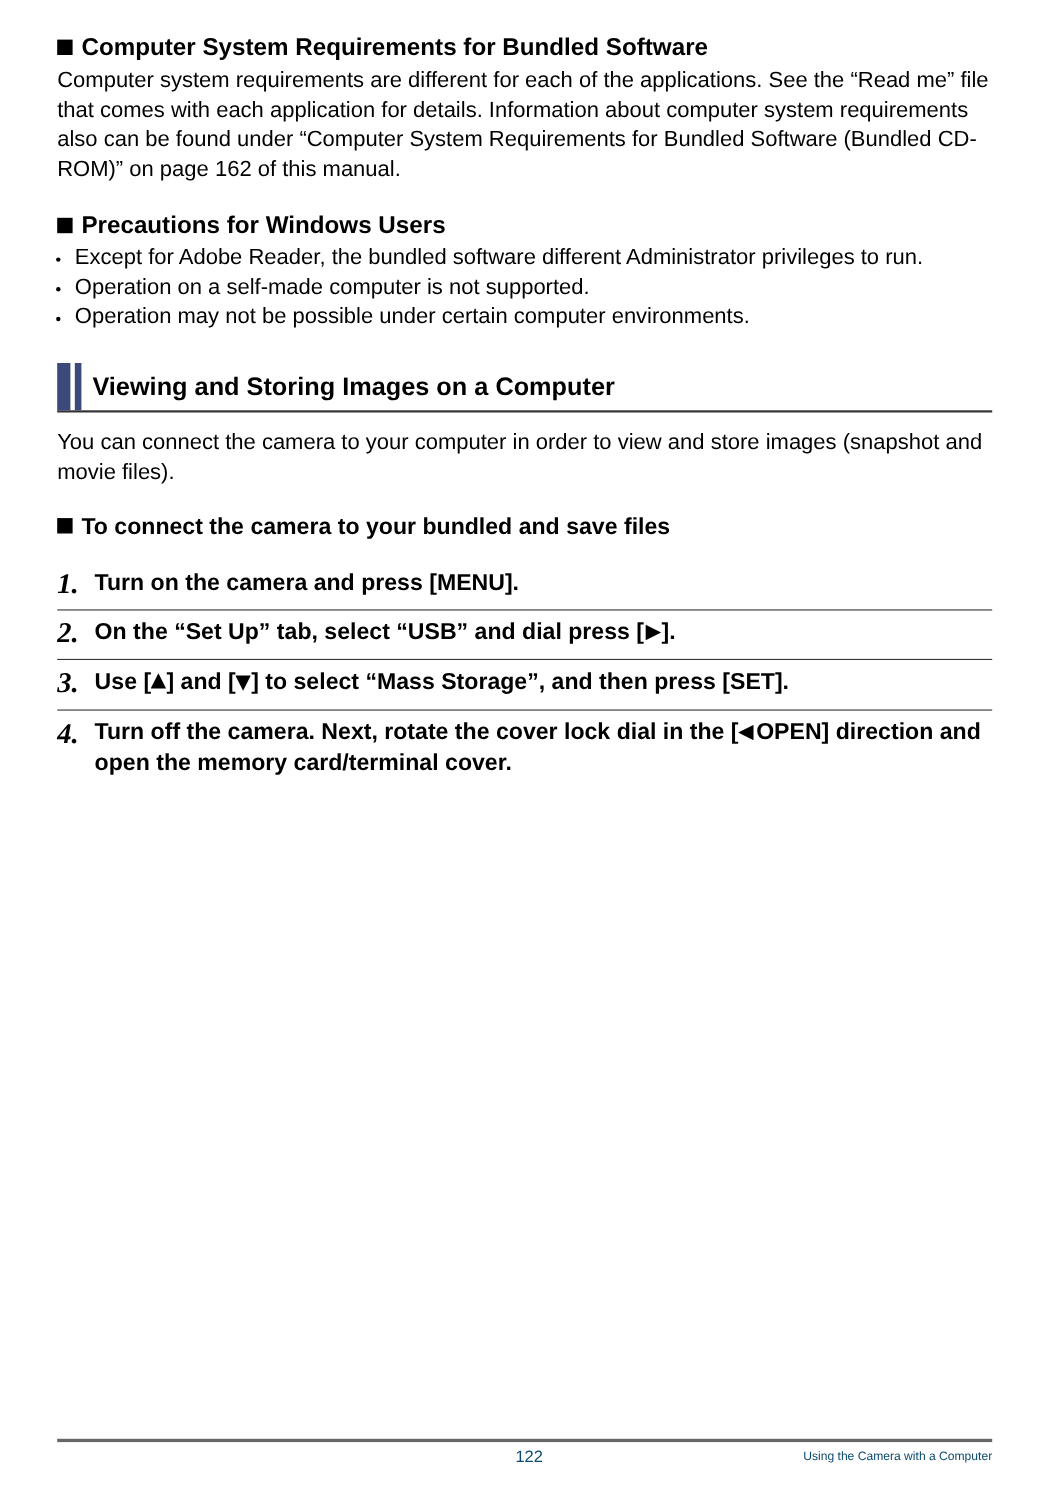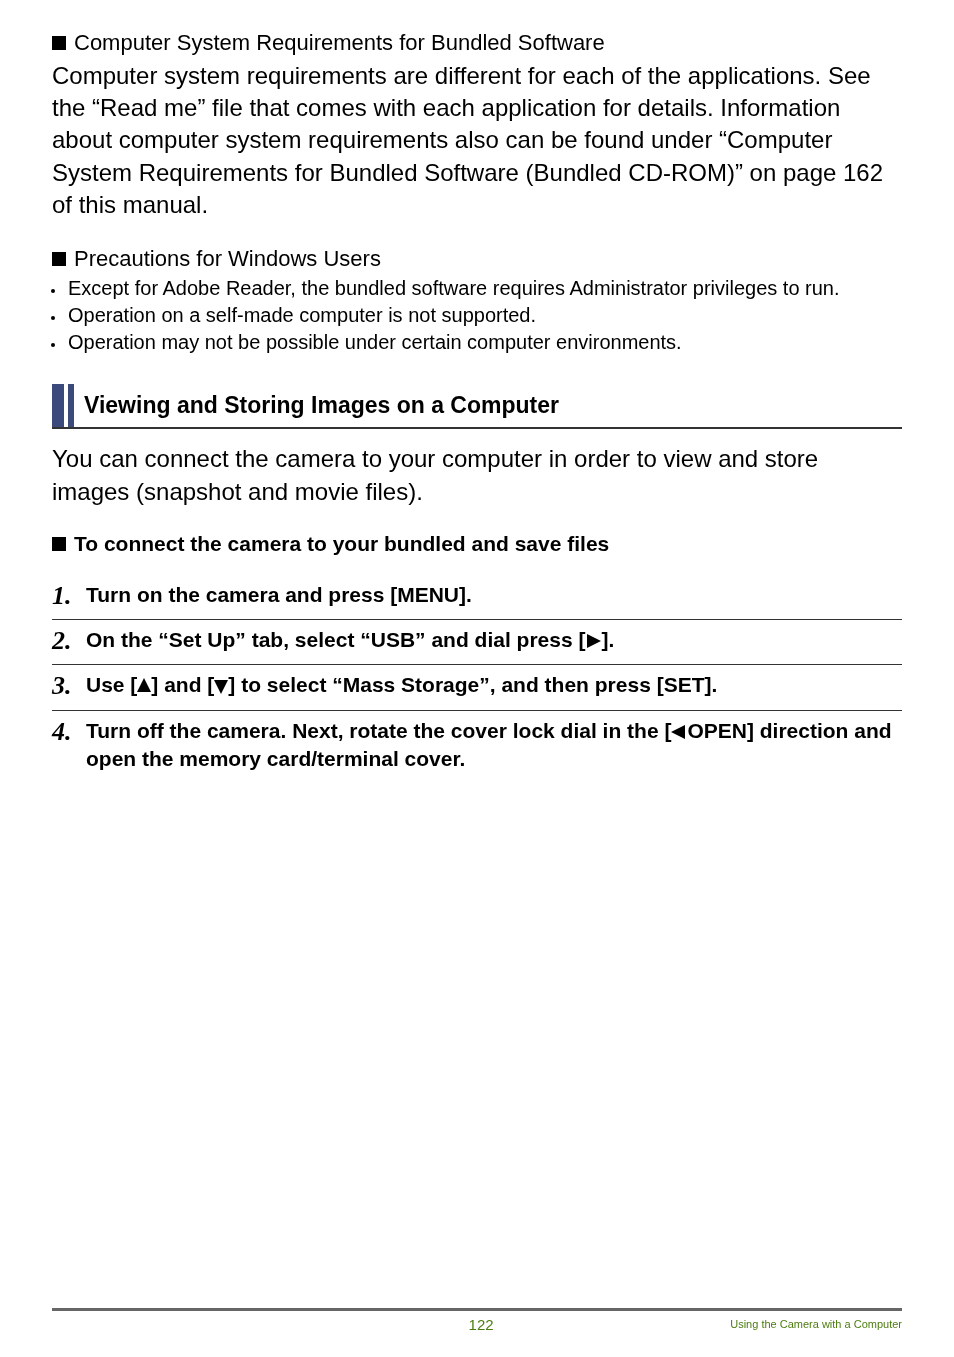--- a/index.html
+++ b/index.html
@@ -20,27 +20,27 @@
   .squarebullet {
     display: inline-block;
     width: 14px; height: 14px;
     background: #000;
     vertical-align: baseline;
     margin-right: 8px;
     position: relative;
     top: 0px;
   }
   .h3 {
-    font-weight: normal;
+    font-weight: bold;
     font-size: 22px;
     margin: 0 0 2px 0;
   }
   .para {
     margin: 0 0 22px 0;
-    font-size: 24px;
+    font-size: 20px;
   }
   ul.bullets {
     list-style-type: disc;
     padding-left: 0;
     margin: 0 0 28px 0;
   }
   ul.bullets li {
     margin-left: 14px;
     padding-left: 2px;
     font-size: 20px;
@@ -105,40 +105,40 @@
   .footer-line {
     height: 3px;
     background: #666;
     margin-bottom: 4px;
   }
   .footer-row {
     display: flex;
     justify-content: space-between;
     align-items: center;
     font-size: 13px;
-    color: #4d7c0f;
+    color: #0c4a6e;
   }
   .footer-page { text-align: center; flex: 1; font-size: 15px; }
   .footer-text { font-size: 11px; white-space: nowrap; text-align: center; }
 </style>
 </head>
 <body>
 
 <div class="page">
 
   <div class="h3">
     <span class="squarebullet"></span><span>Computer System Requirements for Bundled Software</span>
   </div>
   <p class="para">Computer system requirements are different for each of the applications. See the “Read me” file that comes with each application for details. Information about computer system requirements also can be found under “Computer System Requirements for Bundled Software (Bundled CD-ROM)” on page 162 of this manual.</p>
 
   <div class="h3">
     <span class="squarebullet"></span><span>Precautions for Windows Users</span>
   </div>
   <ul class="bullets">
-    <li>Except for Adobe Reader, the bundled software requires Administrator privileges to run.</li>
+    <li>Except for Adobe Reader, the bundled software different Administrator privileges to run.</li>
     <li>Operation on a self-made computer is not supported.</li>
     <li>Operation may not be possible under certain computer environments.</li>
   </ul>
 
   <div class="subhead-row">
     <div class="subhead-bar"></div>
     <div class="subhead-bar2"></div>
     <div class="subhead">Viewing and Storing Images on a Computer</div>
   </div>
 

